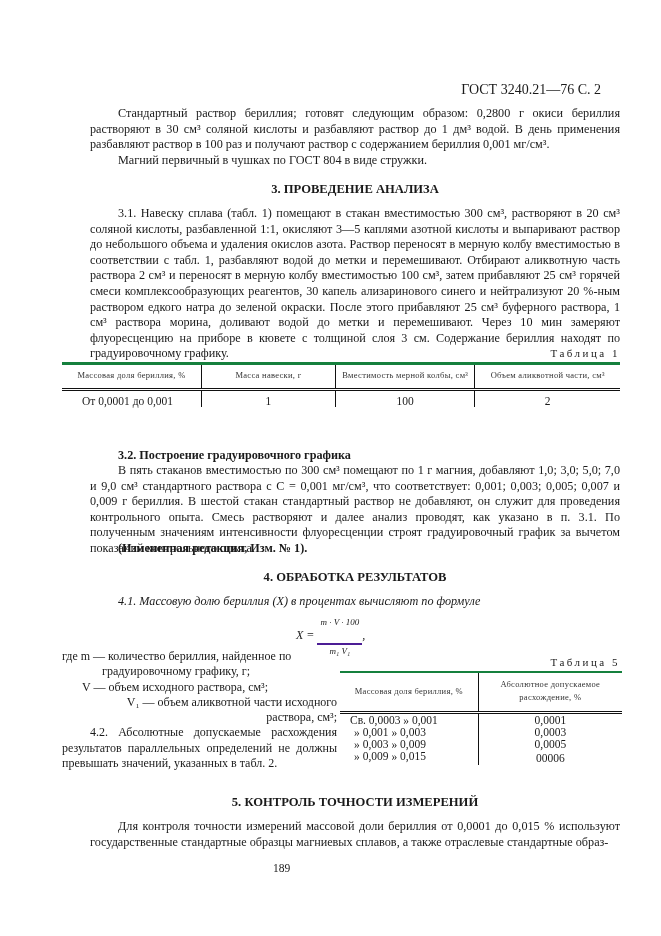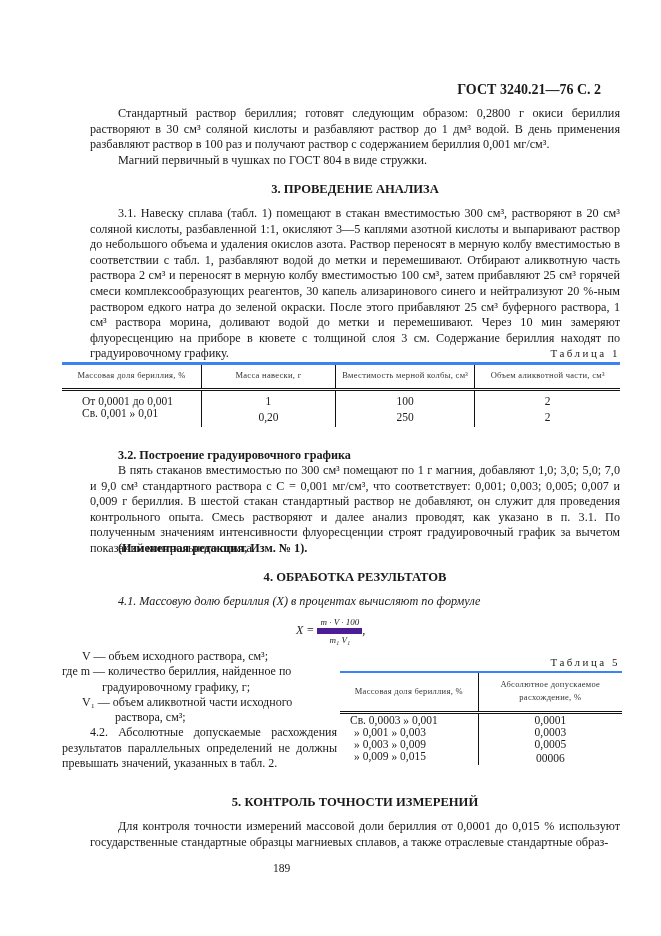--- a/index.html
+++ b/index.html
@@ -1,36 +1,36 @@
 <!DOCTYPE html>
 <html><head>
 <meta charset="utf-8">
 <style>
   html, body { margin:0; padding:0; background:#ffffff; }
   body { width:661px; height:936px; position:relative; overflow:hidden;
          font-family:"Liberation Serif", "DejaVu Serif", serif; color:#1a1a1a; }
   .abs { position:absolute; }
-  .hdr { right:60px; top:82px; font-weight:bold; font-size:14px; }
+  .hdr { right:60px; top:82px; font-weight:normal; font-size:14px; }
   .p { left:90px; width:530px; font-size:12.2px; line-height:15.6px; text-align:justify; }
   .p .ind { display:inline-block; width:28px; }
   .h { left:90px; width:530px; text-align:center; font-weight:bold; font-size:12.6px; }
   .tcap { font-size:11px; letter-spacing:2.5px; }
   table { border-collapse:collapse; }
   .t1 { left:62px; top:362px; width:558px; font-size:11.5px; }
   .t1 th { font-weight:normal; font-size:8.5px; color:#333; letter-spacing:0.3px; padding:4px 4px 6px; vertical-align:top; line-height:13px; }
   .t1 td { padding:0 4px; line-height:12px; }
-  .thick { border-top:3px solid #3b82f6; }
+  .thick { border-top:3px solid #15803d; }
   .dbl { border-bottom:3px double #111; }
   .vl { border-left:1px solid #111; }
   .t2 { left:340px; top:671px; width:282px; font-size:11.5px; }
   .t2 th { font-weight:normal; font-size:8.5px; color:#333; padding:5px 3px 7px; line-height:13px; letter-spacing:0.3px; }
   .t2 td { line-height:12px; padding:0 3px; }
   .formula { left:296px; top:617px; font-size:12px; font-style:italic; }
   .frac { display:inline-block; vertical-align:middle; text-align:center; font-size:9px; }
-  .frac .num { border-bottom:6px solid #4c1d95; padding:0 3px 1px; }
+  .frac .num { border-bottom:2px solid #4c1d95; padding:0 3px 16px; }
   .frac .den { padding:1px 3px 0; }
   .where { left:62px; width:275px; font-size:12px; line-height:15.3px; }
   .pg { left:0; width:563px; top:862px; text-align:center; font-size:11.5px; }
   .bold { font-weight:bold; }
 </style>
 </head>
 <body>
 
 <div class="abs hdr">ГОСТ 3240.21—76 С. 2</div>
 
@@ -52,49 +52,43 @@
       <th class="vl" style="width:26%;">Объем аликвотной части, см³</th>
     </tr>
   </thead>
   <tbody>
     <tr>
       <td style="padding-top:4px; padding-left:20px;">От 0,0001 до 0,001</td>
       <td class="vl" style="text-align:center; padding-top:4px;">1</td>
       <td class="vl" style="text-align:center; padding-top:4px;margin-top:32px;">100</td>
       <td class="vl" style="text-align:center; padding-top:4px;">2</td>
     </tr>
-    <tr>
-      <td style="padding-left:20px; padding-bottom:8px;">Св. 0,001 » 0,01</td>
-      <td class="vl" style="text-align:center;">0,20</td>
-      <td class="vl" style="text-align:center;">250</td>
-      <td class="vl" style="text-align:center;">2</td>
-    </tr>
   </tbody>
 </table>
 
 <div class="abs p bold" style="top:448px;"><span class="ind"></span><span>3.2. Построение градуировочного графика</span></div>
 <div class="abs p" style="top:463px;"><span class="ind"></span><span>В пять стаканов вместимостью по 300 см³ помещают по 1 г магния, добавляют 1,0; 3,0; 5,0; 7,0 и 9,0 см³ стандартного раствора с C = 0,001 мг/см³, что соответствует: 0,001; 0,003; 0,005; 0,007 и 0,009 г бериллия. В шестой стакан стандартный раствор не добавляют, он служит для проведения контрольного опыта. Смесь растворяют и далее анализ проводят, как указано в п. 3.1. По полученным значениям интенсивности флуоресценции строят градуировочный график за вычетом показаний контрольного опыта.</span></div>
 <div class="abs p bold" style="top:541px;"><span class="ind"></span><span>(Измененная редакция, Изм. № 1).</span></div>
 
 <div class="abs h" style="top:570px;">4. ОБРАБОТКА РЕЗУЛЬТАТОВ</div>
 
 <div class="abs p" style="top:594px;font-style:italic;"><span class="ind"></span><span>4.1. Массовую долю бериллия (X) в процентах вычисляют по формуле</span></div>
 
 <div class="abs formula">
   <span>X =</span>
   <span class="frac">
     <div class="num">m · V · 100</div>
     <div class="den">m₁  V₁</div>
   </span><span>,</span>
 </div>
 
 <div class="abs where" style="top:649px;">
+  <div style="padding-left:40px; text-indent:-40px;">где m — количество бериллия, найденное по градуировочному графику, г;</div>
   <div style="padding-left:53px; text-indent:-33px;">V — объем исходного раствора, см³;</div>
-  <div style="padding-left:40px; text-indent:-40px;">где m — количество бериллия, найденное по градуировочному графику, г;</div>
-  <div style="padding-left:53px; text-indent:-33px;">V₁ — объем аликвотной части исходного раствора, см³;</div>
+  <div style="padding-left:53px; text-indent:-33px;text-align:right;">V₁ — объем аликвотной части исходного раствора, см³;</div>
   <div style="text-align:justify;"><span style="display:inline-block;width:28px;"></span><span>4.2. Абсолютные допускаемые расхождения результатов параллельных определений не должны превышать значений, указанных в табл. 2.</span></div>
 </div>
 
 <div class="abs tcap" style="right:41px; top:656px;">Таблица 5</div>
 
 <table class="abs t2">
   <thead>
     <tr class="thick dbl" style="border-top-width:2px;">
       <th style="width:49%;">Массовая доля бериллия, %</th>
       <th class="vl" style="width:51%;">Абсолютное допускаемое расхождение, %</th>

